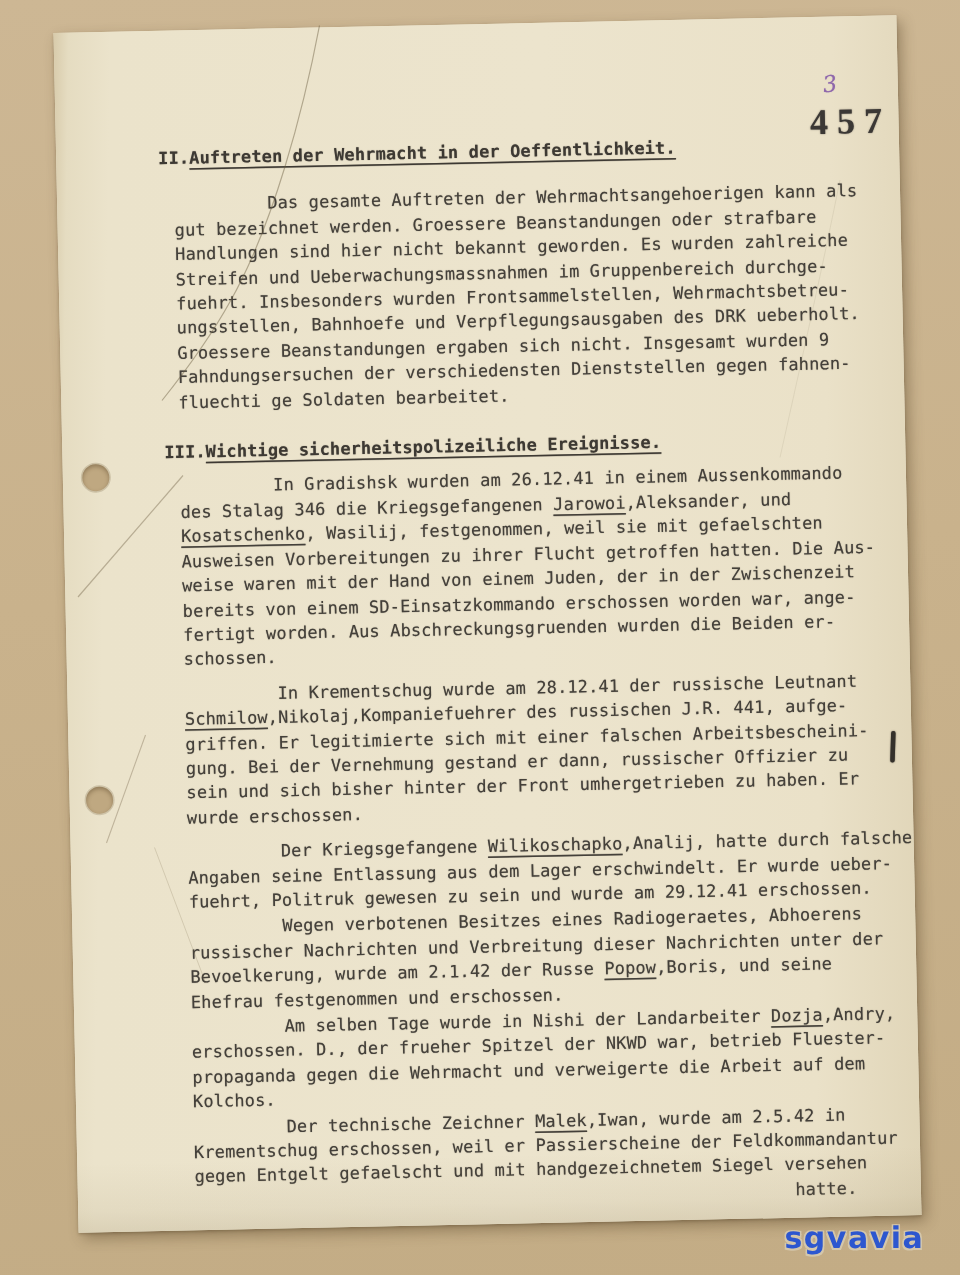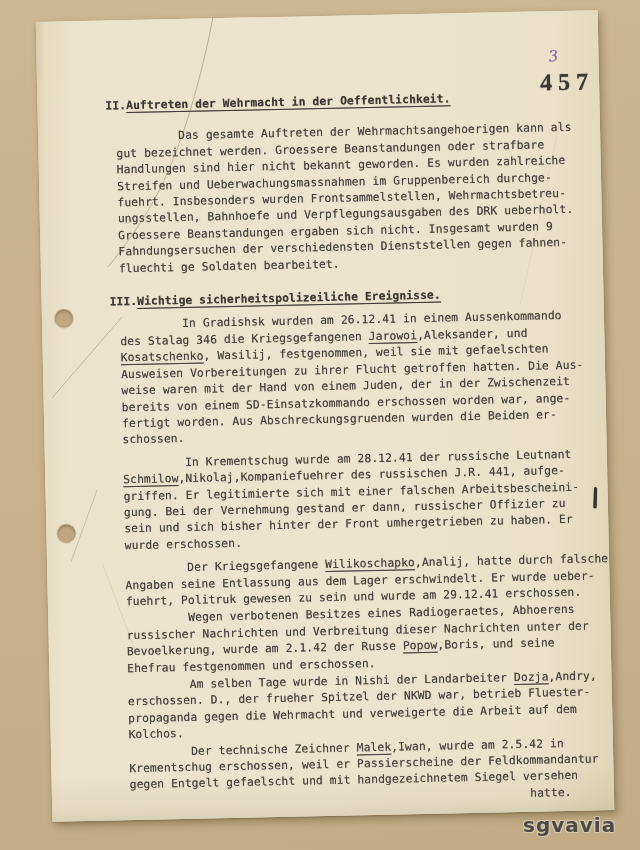--- a/index.html
+++ b/index.html
@@ -59,21 +59,21 @@
   }
   .margin-stroke{
     position:absolute;left:548px;top:477px;width:3px;height:21px;
     background:#34302a;border-radius:2px;transform:rotate(3deg);
     box-shadow:0 0 1px rgba(40,35,30,.8);
   }
   .creases{position:absolute;left:0;top:0;pointer-events:none;}
   .watermark{
     position:absolute;left:523px;top:813px;
     font-family:"DejaVu Sans","Liberation Sans",sans-serif;
-    font-weight:bold;font-size:20px;letter-spacing:1px;color:#404040;opacity:.9;
+    font-weight:bold;font-size:20px;letter-spacing:1px;color:#1d4ed8;opacity:.9;
     text-shadow:-1px -1px 0 #d6cab0,1px -1px 0 #d6cab0,-1px 1px 0 #d6cab0,1px 1px 0 #d6cab0;
   }
 </style>
 </head>
 <body>
 
 <div class="paper">
   <div class="hole h1"></div>
   <div class="hole h2"></div>
 

